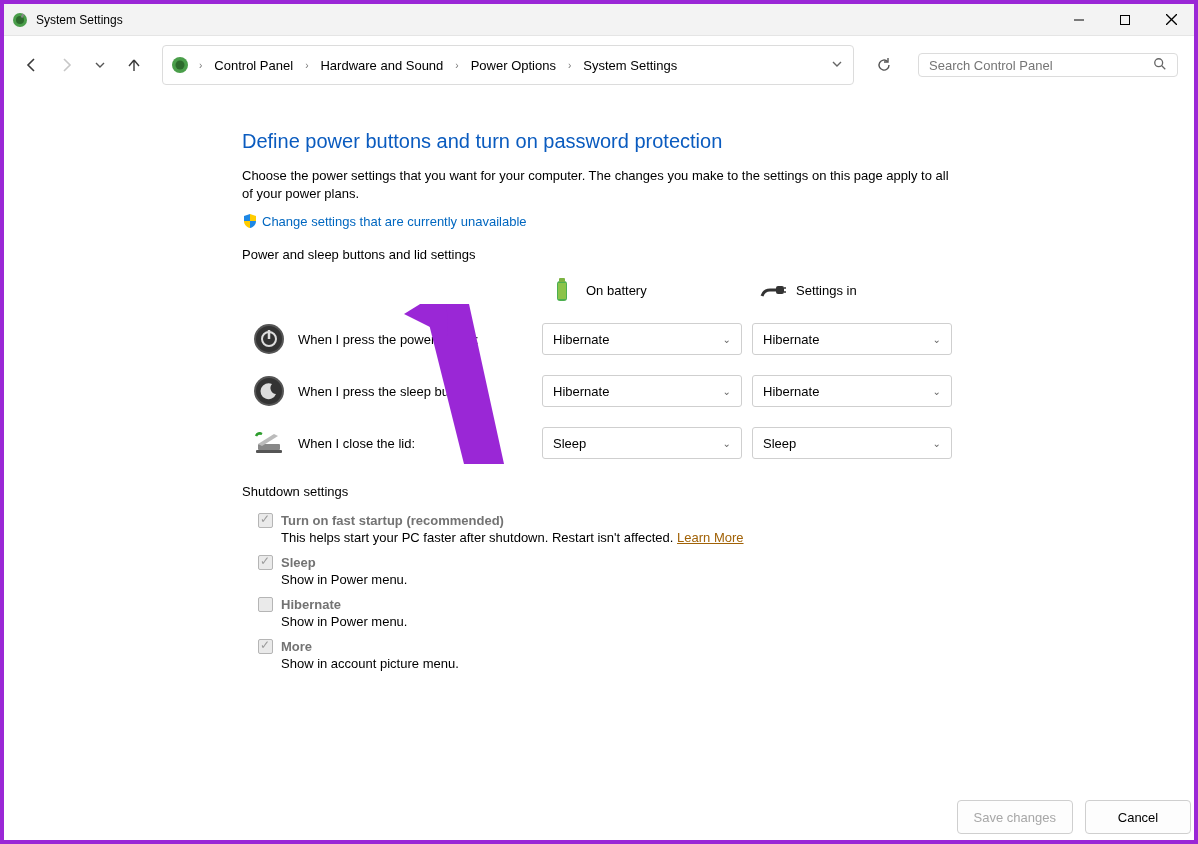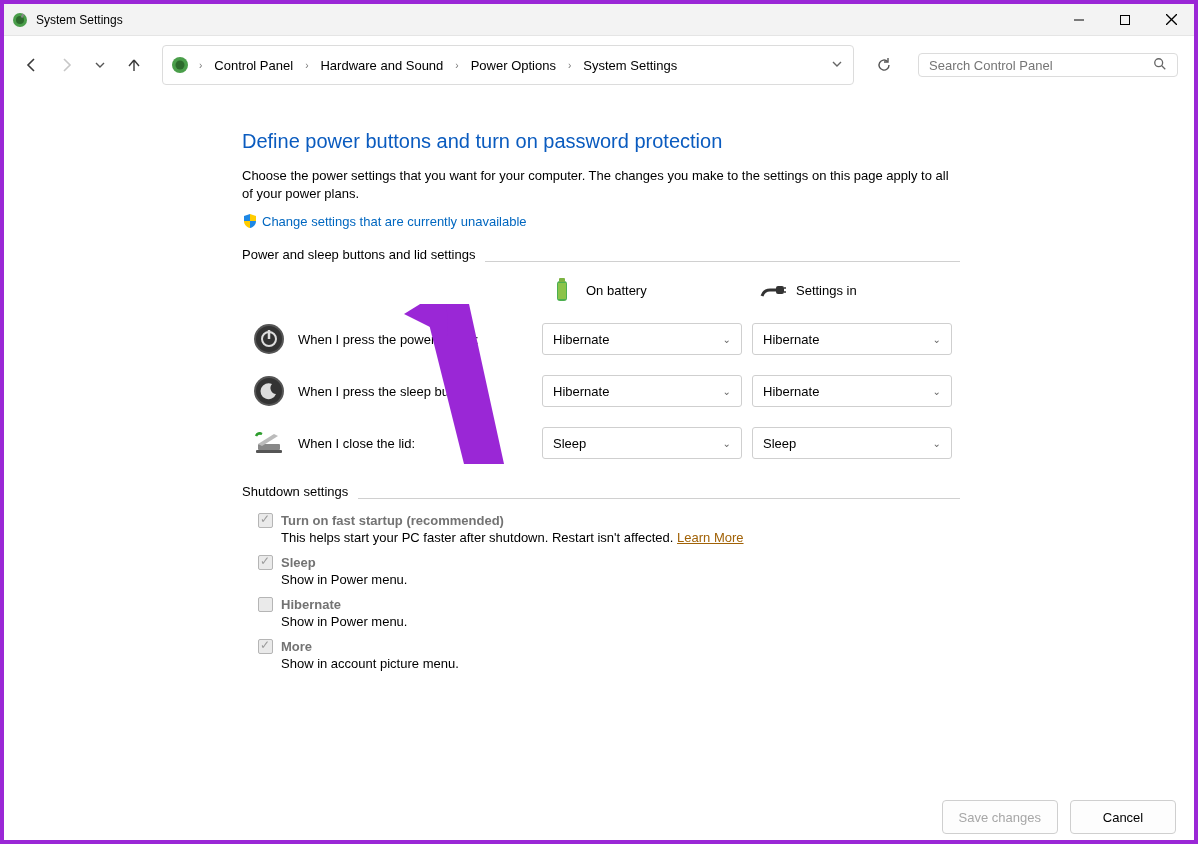--- a/index.html
+++ b/index.html
@@ -24,40 +24,40 @@
 .search { width: 260px; height: 24px; border: 1px solid #dcdcdc; border-radius: 4px; display: flex; align-items: center; padding: 0 10px; margin-left: 10px; position: relative; }
 .search input { border: none; width: 100%; height: 100%; font-size: 13px; outline: none; color: #555; background: transparent; }
 .search .sicon { position: absolute; right: 10px; color: #666; }
 .body { flex: 1; position: relative; }
 .content { position: absolute; left: 238px; top: 36px; width: 718px; }
 .page-title { color: #0a5bbf; font-size: 20px; font-weight: 400; margin-bottom: 14px; }
 .page-desc { font-size: 13px; color: #000; line-height: 1.4; margin-bottom: 10px; }
 .link-row { display: flex; align-items: center; gap: 4px; margin-bottom: 18px; }
 .link-row a { color: #0067c0; text-decoration: none; font-size: 13px; }
 .shield { width: 16px; height: 16px; }
-.section-hdr { display: flex; align-items: flex-end; margin-bottom: 14px; }
+.section-hdr { display: flex; align-items: flex-start; margin-bottom: 14px; flex-direction: column; }
 .section-hdr .label { font-size: 13px; color: #000; white-space: nowrap; }
 .section-hdr .line { flex: 1; height: 1px; background: #d0d0d0; margin-left: 10px; }
 .power-grid { display: grid; grid-template-columns: 290px 200px 200px; column-gap: 10px; row-gap: 18px; align-items: center; margin-bottom: 24px; }
 .col-hdr { display: flex; align-items: center; gap: 10px; font-size: 13px; color: #000; justify-content: flex-start; padding-left: 6px; }
 .col-hdr .icon { width: 28px; height: 28px; }
 .row-label { display: flex; align-items: center; gap: 12px; font-size: 13px; color: #000; padding-left: 10px; }
 .row-label .icon { width: 34px; height: 34px; }
 .select { height: 32px; border: 1px solid #cfcfcf; border-radius: 3px; display: flex; align-items: center; justify-content: space-between; padding: 0 10px; font-size: 13px; color: #000; background: #fff; }
 .select .caret { color: #666; font-size: 10px; }
 .shutdown { margin-top: 2px; }
 .sd-item { display: flex; flex-direction: column; margin-bottom: 10px; padding-left: 16px; }
 .sd-item .row1 { display: flex; align-items: center; gap: 8px; }
 .sd-item .cb { width: 15px; height: 15px; border: 1px solid #b5b5b5; border-radius: 2px; background: #eaeaea; position: relative; flex: 0 0 auto; }
 .sd-item .cb.checked::after { content: "✓"; position: absolute; left: 1px; top: -2px; font-size: 12px; color: #9c9c9c; }
 .sd-item .ttl { font-weight: 600; color: #5a5a5a; font-size: 13px; }
 .sd-item .sub { font-size: 13px; color: #000; padding-left: 23px; margin-top: 2px; }
 .sd-item .sub a { color: #a16207; text-decoration: underline; }
 .sd-item.disabled .ttl { color: #737373; }
-.footer { position: absolute; bottom: 6px; right: 18px; display: flex; gap: 12px; }
+.footer { position: absolute; bottom: 6px; right: 3px; display: flex; gap: 12px; }
 .btn { height: 34px; min-width: 106px; border: 1px solid #cfcfcf; border-radius: 4px; background: #fdfdfd; display: flex; align-items: center; justify-content: center; font-size: 13px; padding: 0 16px; }
 .btn.disabled { color: #a7a7a7; }
 .arrow-annot { position: absolute; left: 400px; top: 210px; pointer-events: none; }
 </style>
 </head>
 <body>
 
 <div class="frame">
 
   <div class="titlebar">

